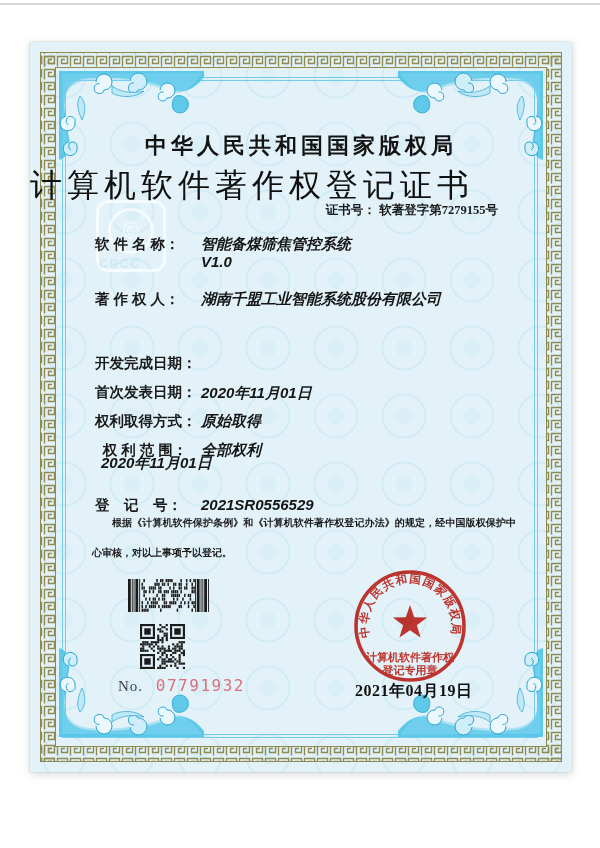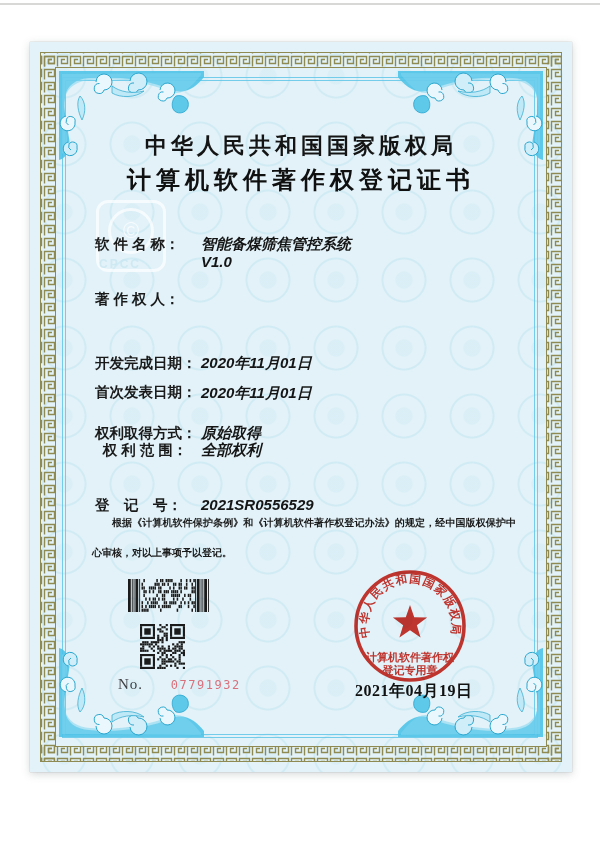--- a/index.html
+++ b/index.html
@@ -43,22 +43,22 @@
     position:absolute;left:0;bottom:-2px;width:100%;text-align:left;
     color:rgba(199,230,241,0.95);font-size:12px;letter-spacing:2px;font-weight:bold;
     font-family:"Liberation Sans",sans-serif;
   }
 
   .authority{
     position:absolute;left:0;top:89px;width:100%;text-align:center;
     font-size:22px;font-weight:bold;letter-spacing:4px;color:#141414;
   }
   .cert-title{
-    position:absolute;left:0;top:122px;width:100%;text-align:center;
-    font-size:24px;font-weight:bold;letter-spacing:5px;color:#101010;
+    position:absolute;left:0;top:122px;width:100%;text-align:left;
+    font-size:32px;font-weight:normal;letter-spacing:5px;color:#101010;
   }
   .cert-no{
     position:absolute;top:160px;right:74px;
     font-size:12.5px;font-weight:bold;color:#1a1a1a;
     font-family:"Liberation Sans",sans-serif;
   }
   .cert-no .num{font-family:"Liberation Serif",serif;}
 
   .field-row{position:absolute;left:65px;display:flex;align-items:flex-start;}
   .field-label{
@@ -67,41 +67,41 @@
     font-size:14.5px;color:#1a1a1a;white-space:nowrap;
   }
   .field-value{
     font-size:15px;font-weight:bold;color:#151515;margin-left:6px;
     line-height:18px;white-space:nowrap;
     font-family:"Liberation Sans",sans-serif;
     font-style:italic;
   }
   .row-name{top:193px;}
   .row-owner{top:248px;}
-  .row-devdate{top:312px;}
+  .row-devdate{top:312px;flex-direction:column;}
   .row-pubdate{top:341px;align-items:flex-end;}
-  .row-acq{top:382px;justify-content:space-between;}
+  .row-acq{top:370px;justify-content:space-between;}
   .row-scope{top:399px;text-align:center;}
   .row-regno{top:454px;}
 
   .statement{
     position:absolute;left:62px;top:466px;width:424px;
     font-family:"Liberation Sans",sans-serif;
     font-size:10px;font-weight:bold;color:#1a1a1a;
     line-height:30px;text-indent:2em;text-align:justify;
   }
 
   .barcode{position:absolute;left:98px;top:537px;width:82px;height:33px;}
   .qr{position:absolute;left:110px;top:582px;width:45px;height:45px;}
 
   .serial{position:absolute;left:88px;top:634px;font-size:15px;}
   .serial .prefix{color:#3f3f44;letter-spacing:1px;}
   .serial .digits{
     color:#d9707c;font-family:"DejaVu Sans Mono",monospace;
-    letter-spacing:1.5px;margin-left:24px;font-size:12px;
+    letter-spacing:1.5px;margin-left:9px;font-size:16px;
   }
 
   .seal{position:absolute;left:320px;top:524px;width:120px;height:120px;opacity:0.92;mix-blend-mode:multiply;}
   .issue-date{
     position:absolute;left:325px;top:639px;
     font-size:16px;font-weight:bold;color:#111;letter-spacing:0.5px;
   }
 </style>
 </head>
 <body>
@@ -155,28 +155,33 @@
     </svg>
 
   <div class="wm-cpcc">
     <div class="wm-circle">©</div>
     <div class="wm-text">CPCC</div>
   </div>
 
   <div class="authority">中华人民共和国国家版权局</div>
   <div class="cert-title">计算机软件著作权登记证书</div>
 
+  <div class="cert-no">
+    <span>证书号：</span>
+    <span class="num">软著登字第7279155号</span>
+  </div>
 
   <div class="field-row row-name">
     <span class="field-label">软 件 名 称：</span>
     <span class="field-value"><span>智能备煤筛焦管控系统</span><br>
       <span>V1.0</span></span>
   </div>
   <div class="field-row row-owner">
     <span class="field-label">著 作 权 人：</span>
+    <span class="field-value">湖南千盟工业智能系统股份有限公司</span>
   </div>
   <div class="field-row row-devdate">
     <span class="field-label">开发完成日期：</span>
     <span class="field-value">2020年11月01日</span>
   </div>
   <div class="field-row row-pubdate">
     <span class="field-label">首次发表日期：</span>
     <span class="field-value">2020年11月01日</span>
   </div>
   <div class="field-row row-acq">

